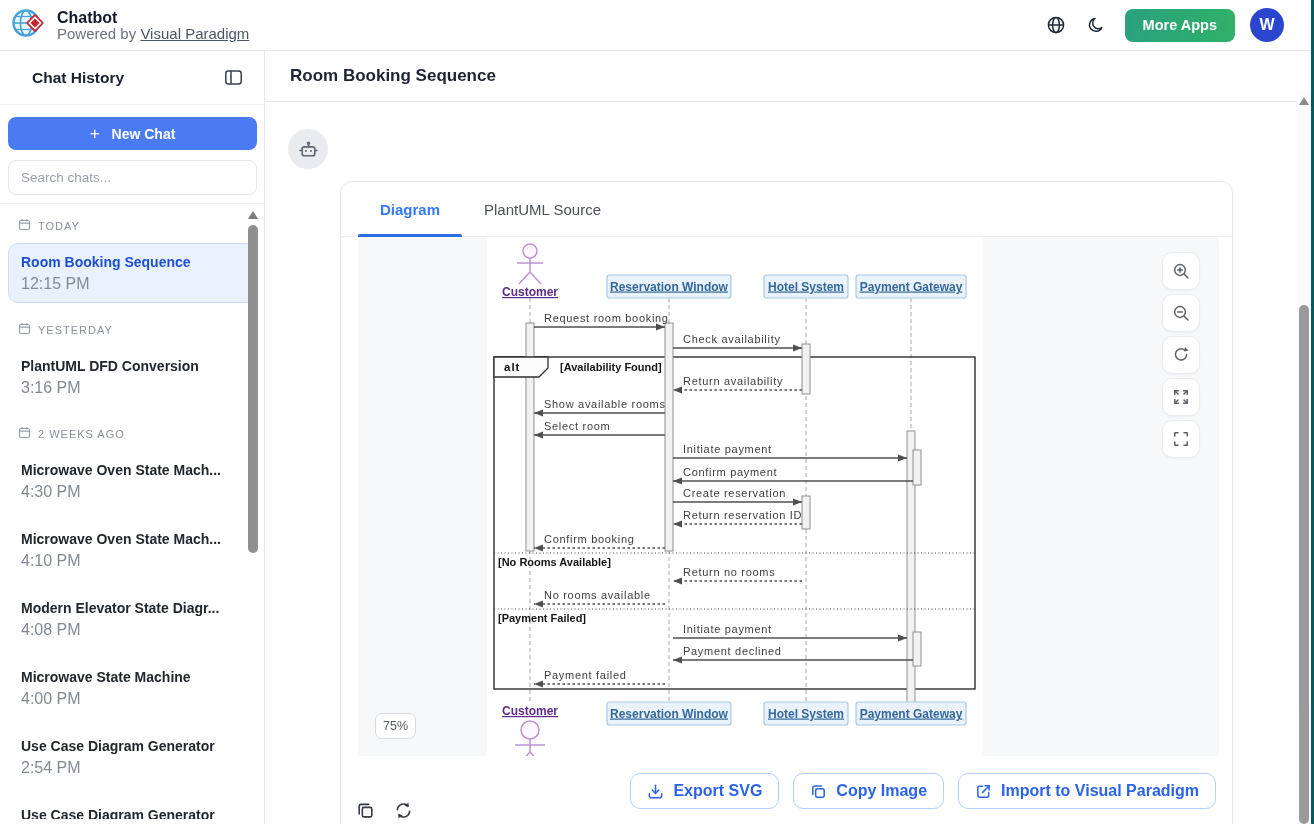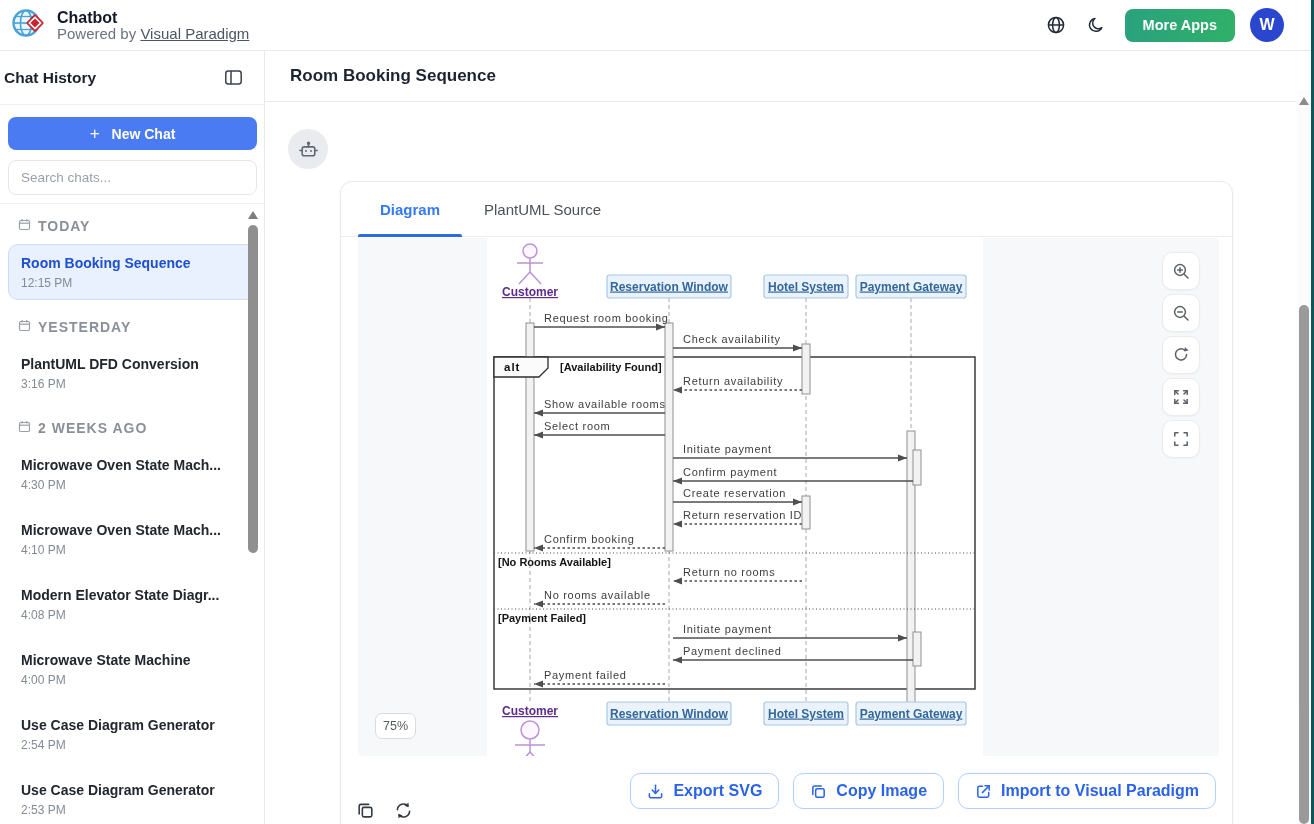--- a/index.html
+++ b/index.html
@@ -22,40 +22,40 @@
     background:linear-gradient(95deg,#2aa17e,#30b069); color:#fff; font-size:14.5px;
     font-weight:700; cursor:pointer; font-family:inherit; }
   .avatar { width:34px; height:34px; border-radius:50%; background:#2a46cf; color:#fff;
     font-weight:700; font-size:16px; display:flex; align-items:center;
     justify-content:center; cursor:pointer; }
 
   
   .sidebar { position:absolute; left:0; top:51px; width:265px; height:773px;
     border-right:1px solid #e7e9ec; background:#fff; z-index:20; }
   .sb-head { height:54px; display:flex; align-items:center; justify-content:space-between;
-    padding:0 18px 0 4px; border-bottom:1px solid #eef0f2; }
+    padding:0 18px 0 32px; border-bottom:1px solid #eef0f2; }
   .sb-title { font-size:15.5px; font-weight:700; color:#1a212c; }
   .sb-block { padding:12px 8px 8px 8px; border-bottom:1px solid #eef0f2; }
   .new-chat-btn { width:249px; height:33px; border:none; border-radius:8px; background:#4b7bf2;
     color:#fff; font-size:14px; font-weight:600; cursor:pointer; display:flex;
     align-items:center; justify-content:center; gap:12px; font-family:inherit; margin-bottom:10px; }
   .new-chat-plus { font-size:17px; font-weight:400; line-height:1; }
   .search-input { width:249px; height:35px; border:1px solid #e5e7eb; border-radius:8px;
     padding:0 12px; font-size:13.5px; color:#374151; font-family:inherit; outline:none; }
   .search-input::placeholder { color:#9aa1ab; }
   .sb-list { padding:12px 8px 0 8px; height:615px; overflow:hidden; }
   .sb-section-head { display:flex; align-items:center; gap:7px; color:#8a9099;
-    font-size:14px; font-weight:700; letter-spacing:1px; padding:2px 10px 10px 10px; }
+    font-size:11px; font-weight:400; letter-spacing:1px; padding:2px 10px 10px 10px; }
   .chat-item { border-radius:10px; padding:9px 12px; margin-bottom:9px; cursor:pointer;
     border:1px solid transparent; }
   .chat-item.active { background:#e9f1fe; border-color:#c9dcfb; }
   .chat-item .ci-title { font-size:14px; font-weight:600; color:#22272e; line-height:19px;
     white-space:nowrap; overflow:hidden; }
   .chat-item.active .ci-title { color:#1d4fd0; }
-  .chat-item .ci-time { font-size:12px; color:#828a94; margin-top:3px; }
+  .chat-item .ci-time { font-size:16px; color:#828a94; margin-top:3px; }
   .sb-section { margin-bottom:17px; }
   .sb-scroll-arrow { position:absolute; left:248px; top:160px; width:0; height:0;
     border-left:5px solid transparent; border-right:5px solid transparent;
     border-bottom:8px solid #7d7d7d; cursor:pointer; }
   .sb-scroll-thumb { position:absolute; left:248px; top:174px; width:10px; height:328px;
     background:#8f8f8f; border-radius:6px; cursor:pointer; }
 
   
   .main { position:absolute; left:265px; top:51px; right:0; bottom:0; background:#fff; }
   .page-titlebar { height:51px; border-bottom:1px solid #e7e9ec; display:flex;

